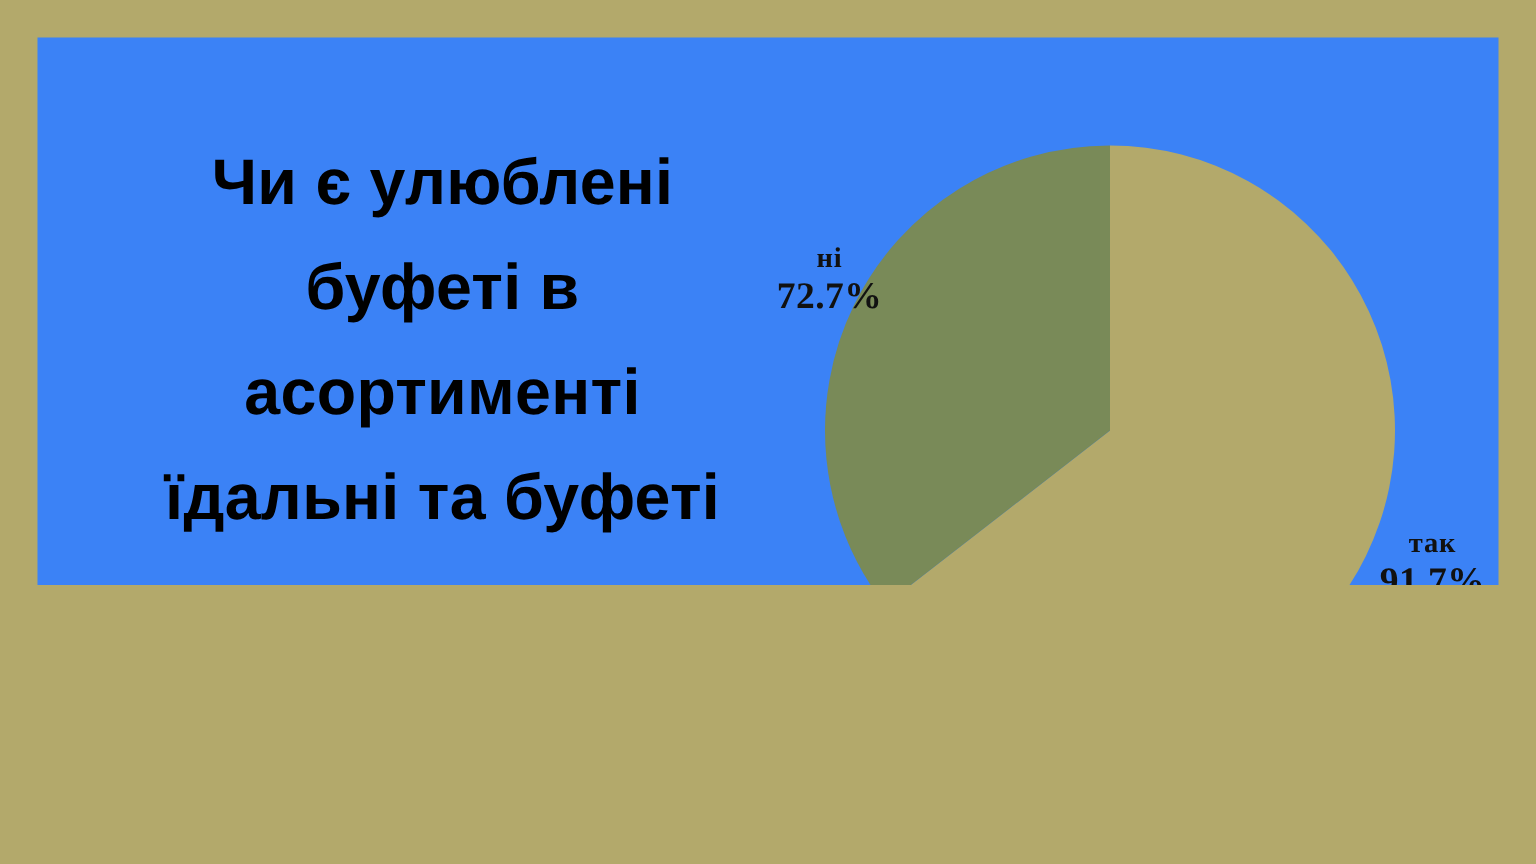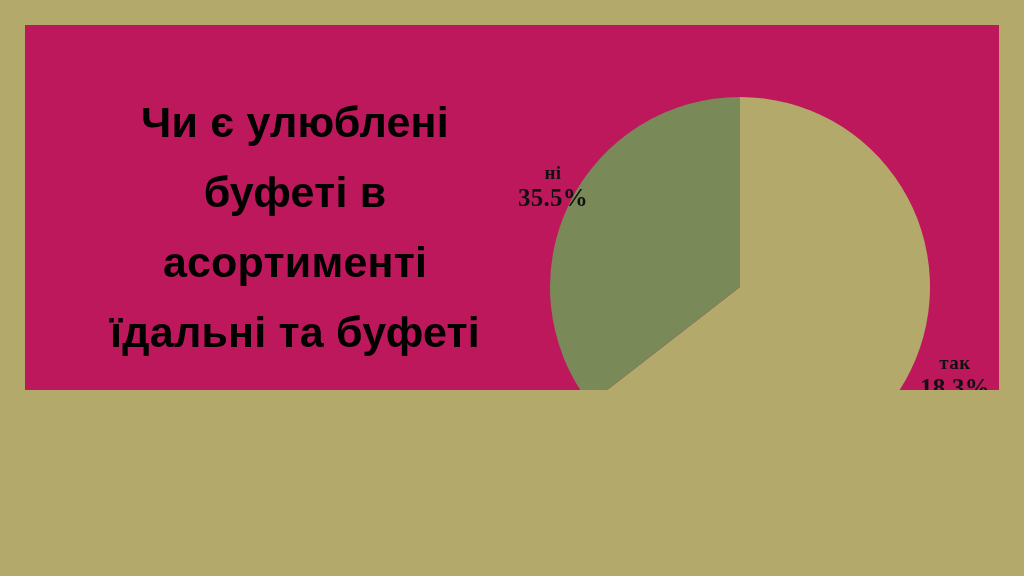--- a/index.html
+++ b/index.html
@@ -20,21 +20,21 @@
     background: #b3a96b;
     box-sizing: border-box;
   }
 
   #inner-panel {
     position: absolute;
     left: 25px;
     top: 25px;
     width: 974px;
     height: 365px;
-    background: #be185d;
+    background: #3b82f6;
     box-sizing: border-box;
     overflow: hidden;
   }
 
   #title-block {
     position: absolute;
     left: 40px;
     top: 62px;
     width: 460px;
     text-align: center;
@@ -115,24 +115,24 @@
 
       <svg id="pie-svg" viewBox="0 0 400 400">
 
         <path fill="#b3a96b" d="M 200 200 L 200.00 10.00 A 190 190 0 1 1 49.87 316.45 Z"></path>
 
         <path fill="#798a58" d="M 200 200 L 49.87 316.45 A 190 190 0 0 1 200.00 10.00 Z"></path>
       </svg>
 
       <div class="pie-label" id="label-ni">
         <span class="label-name">ні</span>
-        <span class="label-value">35.5%</span>
+        <span class="label-value">72.7%</span>
       </div>
 
       <div class="pie-label" id="label-tak">
         <span class="label-name">так</span>
-        <span class="label-value">18.3%</span>
+        <span class="label-value">91.7%</span>
       </div>
 
     </div>
 
   </div>
 </div>
 
 </body></html>

